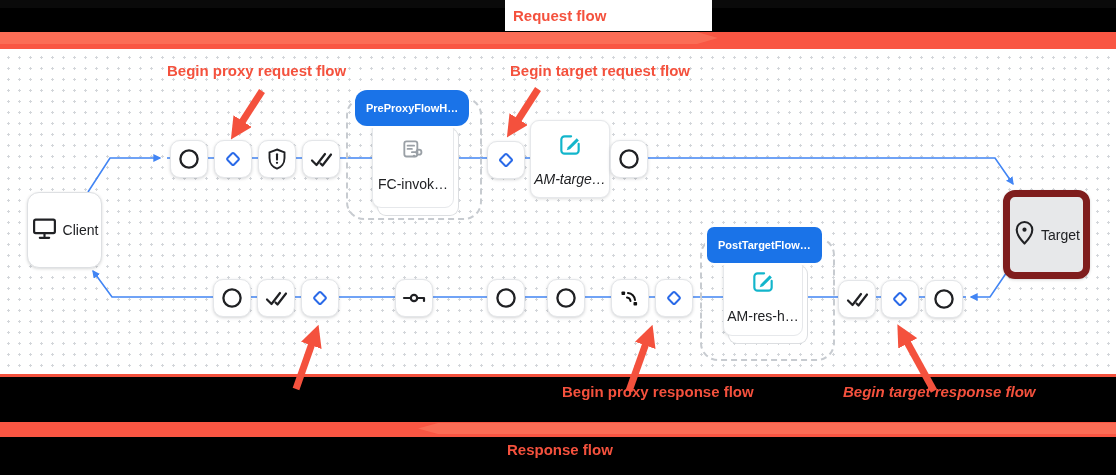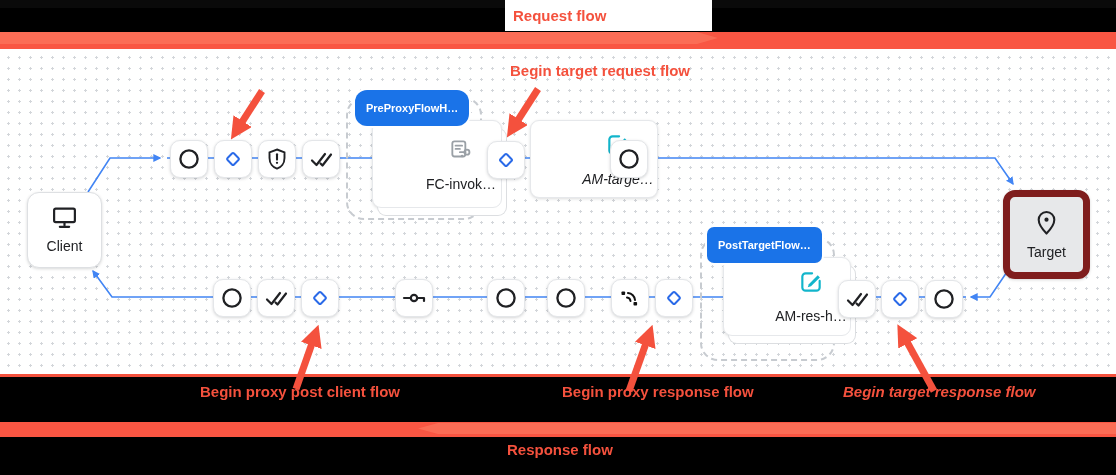--- a/index.html
+++ b/index.html
@@ -32,24 +32,24 @@
   
   .group{position:absolute;border:2px dashed #c7cbd0;border-radius:18px;z-index:3;}
   .group-badge{position:absolute;background:#1a73e8;color:#fff;font-size:11px;font-weight:bold;
     padding:12px 11px;border-radius:12px;z-index:5;box-shadow:0 0 0 2px #fff;white-space:nowrap;}
   
   .node{position:absolute;width:36px;height:36px;background:#fff;border:1px solid #e4e6e9;
     border-radius:10px;box-shadow:0 1px 3px rgba(60,64,67,.22);display:flex;align-items:center;
     justify-content:center;z-index:4;}
   .card{position:absolute;background:#fff;border:1px solid #e6e8eb;border-radius:9px;z-index:4;
     display:flex;flex-direction:column;align-items:center;justify-content:center;gap:9px;
-    box-shadow:0 1px 3px rgba(60,64,67,.18);padding-left:48px;}
+    box-shadow:0 1px 3px rgba(60,64,67,.18);}
   .card.stacked{box-shadow:5px 8px 0 -1px #ffffff,5px 8px 0 0 #dcdee1,0 1px 3px rgba(60,64,67,.18);}
   .card .card-label{font-size:14px;color:#202124;white-space:nowrap;}
-  .endpoint{position:absolute;border-radius:12px;display:flex;flex-direction:column;gap:5px;
+  .endpoint{position:absolute;border-radius:12px;display:flex;gap:5px;
     align-items:center;justify-content:center;z-index:4;font-size:14px;color:#202124;}
   .endpoint.client{left:27px;top:192px;width:73px;height:74px;background:#fff;border:1px solid #dee0e3;
     box-shadow:0 1px 3px rgba(60,64,67,.2);}
   .endpoint.target{left:1003px;top:190px;width:73px;height:75px;background:#e7e8ea;border:7px solid #7f1d1d;
     box-shadow:0 1px 3px rgba(60,64,67,.2);}
   
   .anno{position:absolute;color:#f4513d;font-weight:bold;font-size:15px;white-space:nowrap;z-index:8;}
 </style>
 </head>
 <body>
@@ -238,18 +238,18 @@
   </div>
 
   <svg class="layer red-arrows" viewBox="0 0 1116 475">
     <path d="M262 91 L235 133" fill="none" stroke="#f4513d" stroke-width="7" marker-end="url(#ar)"></path>
     <path d="M538 89 L511 131" fill="none" stroke="#f4513d" stroke-width="7" marker-end="url(#ar)"></path>
     <path d="M296 389 L316 332" fill="none" stroke="#f4513d" stroke-width="7" marker-end="url(#ar)"></path>
     <path d="M629 391 L650 332" fill="none" stroke="#f4513d" stroke-width="7" marker-end="url(#ar)"></path>
     <path d="M934 391 L901 331" fill="none" stroke="#f4513d" stroke-width="7" marker-end="url(#ar)"></path>
   </svg>
 
+  <div class="anno" style="left:167px;top:62px;">Begin proxy request flow</div>
   <div class="anno" style="left:510px;top:62px;">Begin target request flow</div>
-  <div class="anno" style="left:200px;top:383px;">Begin proxy post client flow</div>
   <div class="anno" style="left:562px;top:383px;">Begin proxy response flow</div>
   <div class="anno" style="left:843px;top:383px;font-style:italic;">Begin target response flow</div>
 
 </div>
 
 </body></html>

